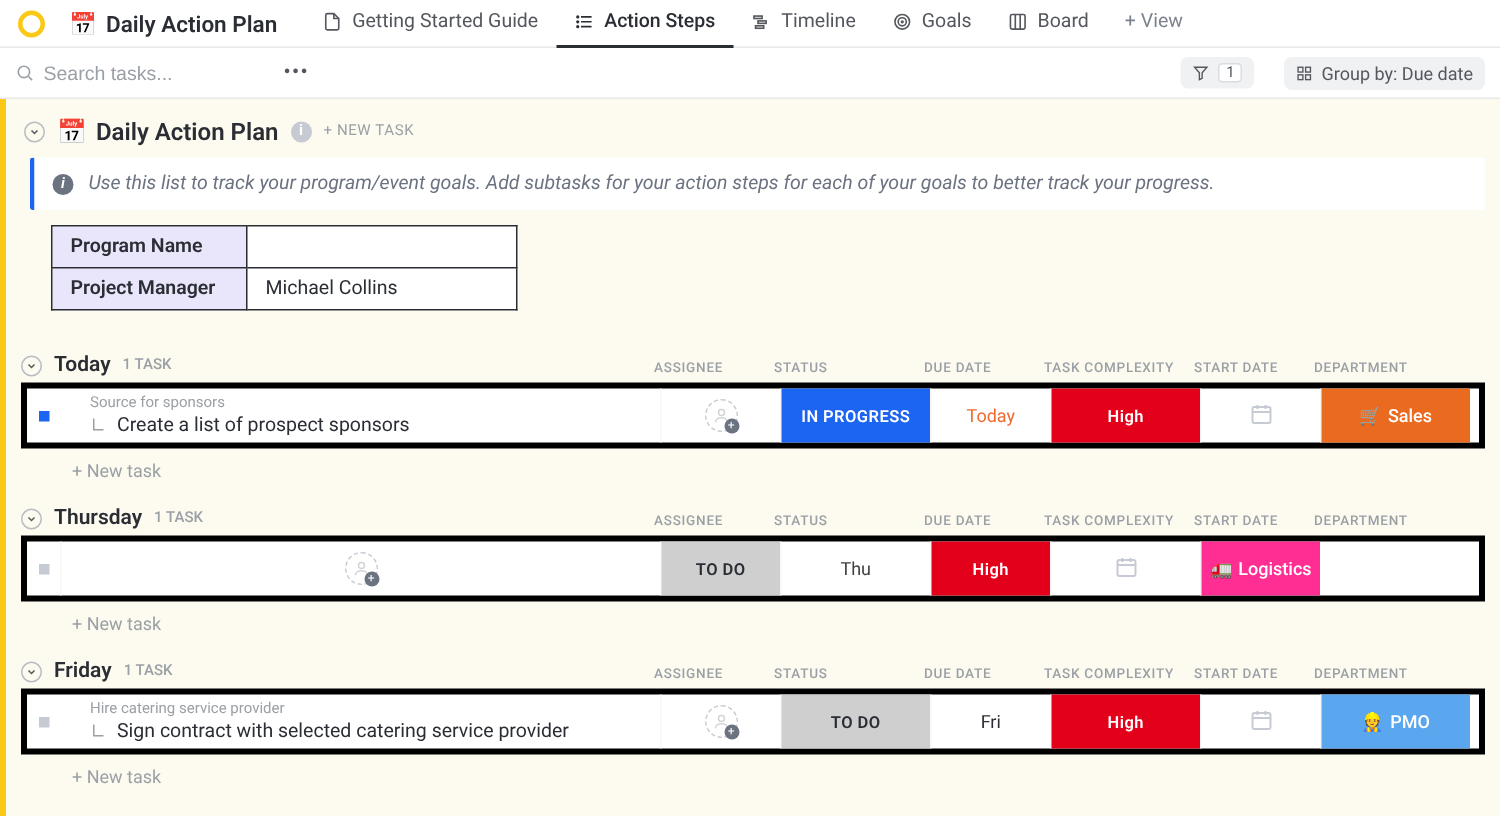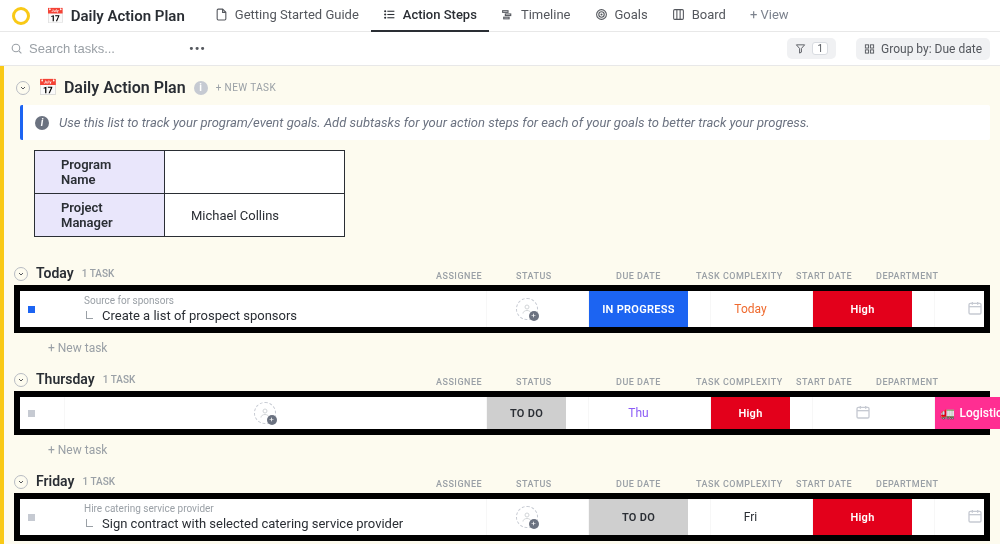--- a/index.html
+++ b/index.html
@@ -103,21 +103,21 @@
     padding: 10px 12px; border-radius: 2px; margin: 0 0 10px 6px;
     display: flex; align-items: center; gap: 10px;
     color: #6b7280; font-style: italic; font-size: 13px;
   }
   .banner .info-dot { background: #6b7280; flex:0 0 auto;}
 
   table.meta {
     border-collapse: collapse; margin: 0 0 28px 20px; background:#fff;
   }
   table.meta td {
-    border: 1px solid #2a2e34; padding: 6px 26px; font-size: 13px;
+    border: 1px solid #2a2e34; padding: 6px 12px; font-size: 13px;
   }
   table.meta td.k { background: #e9e6fb; font-weight: 600; width: 130px;}
   table.meta td.v { width: 180px; }
 
   
   .group { margin-bottom: 16px; }
   .group-header {
     display: grid;
     grid-template-columns: 22px 400px 80px 100px 80px 100px 80px 100px;
     align-items: end;
@@ -129,27 +129,26 @@
   }
   .group-header .taskcount {
     font-size: 10px; color: #9aa0a6; font-weight: 500;
   }
   .group-header .colhdr {
     font-size: 9px; letter-spacing: 0.5px; color: #9aa0a6;
     font-weight: 500;
   }
 
   .task-row {
-    background: #fff; border: 6px solid #000000;
+    background: #fff; border: 4px solid #000000;
     display: grid;
     grid-template-columns: 22px 400px 80px 100px 80px 100px 80px 100px;
     align-items: stretch;
     margin-left: 0;
     min-height: 44px;
-    gap: 22px;
   }
   .task-row .cell {
     display:flex; align-items:center; justify-content:center;
     font-size: 12px; color: #2a2e34;
     border-left: 1px solid #f7f7f7;
   }
   .task-row .cell.first { justify-content:flex-start; border-left:none; padding-left: 8px;}
   .task-row .handle {
     display:flex; align-items:center; justify-content:center;
   }
@@ -425,21 +424,21 @@
                 <circle cx="12" cy="8" r="4"></circle>
                 <path d="M4 21c0-4 4-6 8-6s8 2 8 6"></path>
               </svg>
               <span class="plus">+</span>
             </span>
           </div>
           <div class="cell">
             <div class="status" style="background:#cfcfcf;color:#2a2e34">TO DO</div>
           </div>
           <div class="cell">
-            <span style="color:#8b5cf6">Thu</span>
+            <span style="color:#404040">Thu</span>
           </div>
           <div class="cell">
             <div class="status" style="background:#e3001b">High</div>
           </div>
           <div class="cell cal-ph">
             <span><svg width="16" height="16" viewBox="0 0 24 24" fill="none" stroke="#c6cad2" stroke-width="2">
                 <rect x="3" y="5" width="18" height="16" rx="2"></rect>
                 <line x1="16" y1="3" x2="16" y2="7"></line>
                 <line x1="8" y1="3" x2="8" y2="7"></line>
                 <line x1="3" y1="10" x2="21" y2="10"></line>

